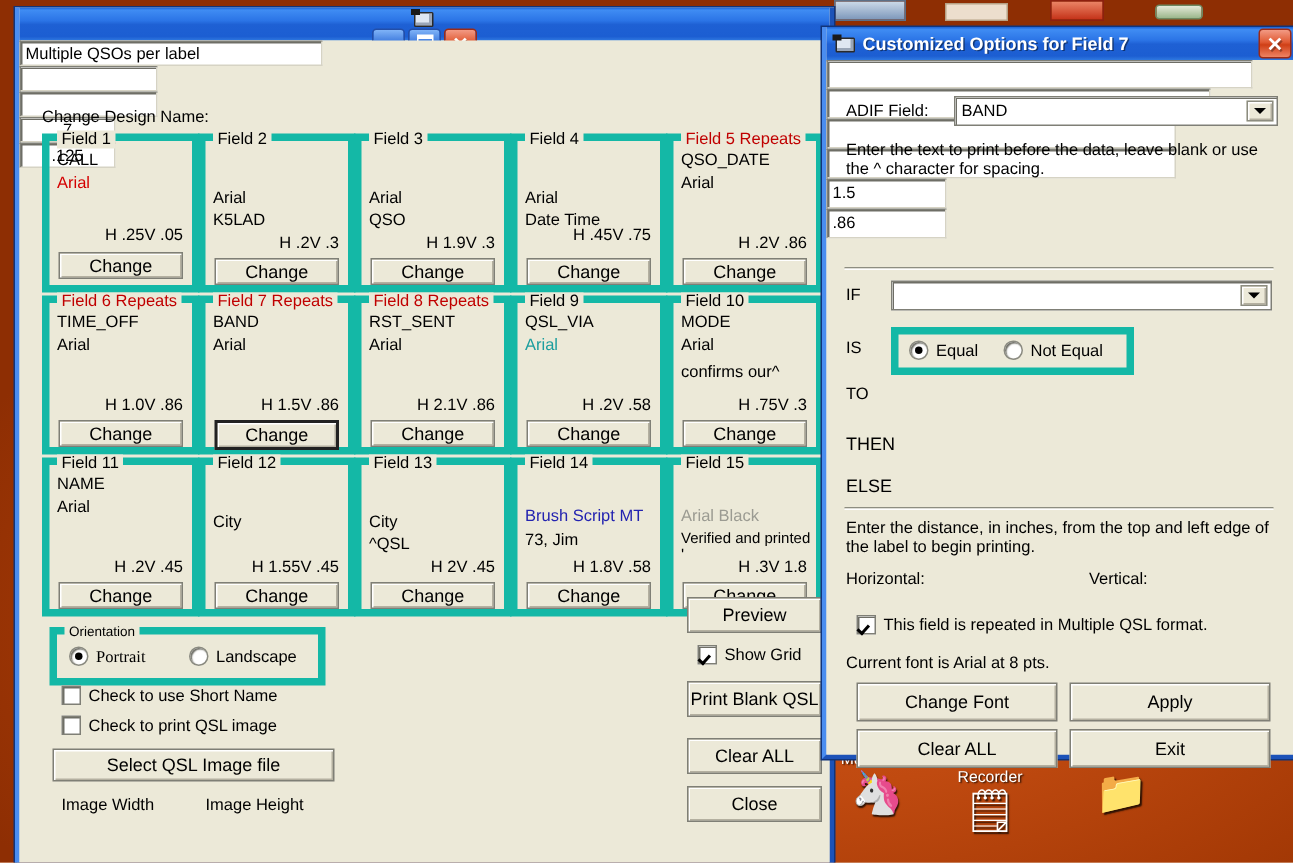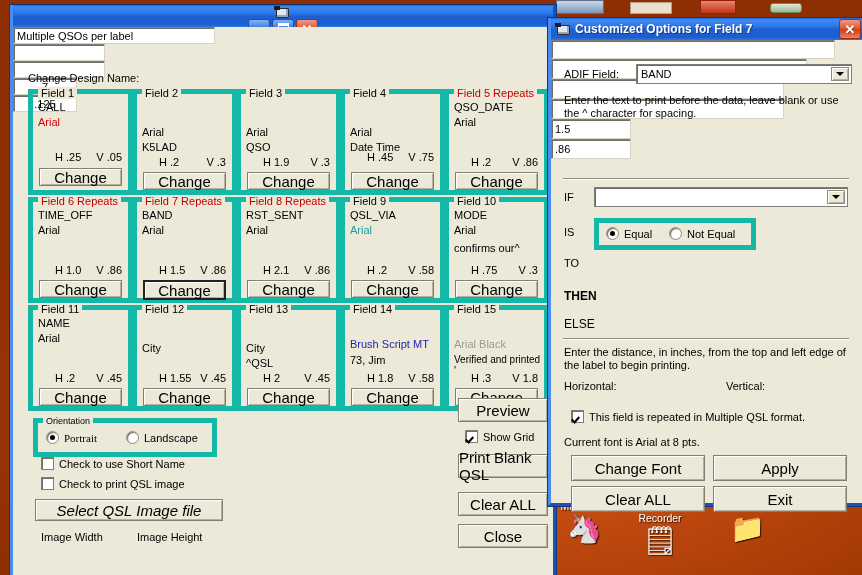--- a/index.html
+++ b/index.html
@@ -47,21 +47,21 @@
   .tb-btn .r{display:block;width:9px;height:8px;border:1.5px solid #fff;border-top-width:3px;}
   .tb-btn .x{font-size:13px;font-family:"Liberation Sans",sans-serif;
     text-shadow:1px 1px 0 rgba(0,0,0,.3);}
 
   .grp{position:absolute;border:5px solid #14b8a6;background:transparent;}
   .grp > .legend{position:absolute;top:-7px;left:5px;background:#ece9d8;padding:0 3px;
     font-size:11px;color:#000;white-space:nowrap;}
   .grp > .legend.red{color:#c00000;}
 
   .btn{
-    border:1px solid #7f7f76;background:#ece9d8;color:#000;font-size:15px;
+    border:1px solid #7f7f76;background:#ece9d8;color:#000;font-size:12px;
     font-family:"Liberation Sans",sans-serif;
     box-shadow:inset 1px 1px 0 #fff, inset -1px -1px 0 #b4b0a0;
     display:flex;align-items:center;justify-content:center;cursor:pointer;
     padding:0;text-align:left;
   }
   .btn.focus{border:2px solid #222;box-shadow:inset 1px 1px 0 #fff, inset -1px -1px 0 #b4b0a0;}
   .tfield{
     background:#fff;border:1px solid #7f7f76;border-right-color:#d6d3c4;border-bottom-color:#d6d3c4;
     box-shadow:inset 1px 1px 0 #6e6e66;
     font-size:11px;color:#000;display:flex;align-items:center;padding:0 3px;
@@ -90,21 +90,21 @@
 
   
   #mainwin{left:10px;top:5px;width:540px;height:570px;
     border:3px solid;border-color:#4a8df0 #1c52b8 #1c52b8 #4a8df0;border-top:none;
     box-shadow:0 0 0 1px #11347a;}
   #mainwin .titlebar{margin:-0px;flex-direction:column;}
   #mainwin .body{position:absolute;left:0;right:0;top:22px;bottom:0;background:#ece9d8;}
 
   .fbox{position:absolute;width:95px;height:96px;}
   .fbox .ftext{position:absolute;left:5px;font-size:11px;white-space:nowrap;}
-  .fbox .fhv{position:absolute;left:16px;right:0;display:flex;justify-content:space-between;
+  .fbox .fhv{position:absolute;left:0;right:0;display:flex;justify-content:flex-end;
     font-size:11px;padding:0 6px;box-sizing:border-box;}
   .fbox .fbtn{position:absolute;left:6px;right:6px;height:16px;}
 
   
   #optwin{left:548px;top:18px;width:314px;height:485px;
     border:3px solid;border-color:#4a8df0 #1c52b8 #1c52b8 #4a8df0;border-top:none;
     box-shadow:0 0 0 1px #11347a;}
   #optwin .body{position:absolute;left:0;right:0;top:22px;bottom:0;background:#ece9d8;}
   .hr{position:absolute;height:0;border-top:1px solid #8d8d80;border-bottom:1px solid #fff;}
   .ptext{position:absolute;font-size:11px;color:#000;line-height:13px;}
@@ -334,21 +334,21 @@
 
     <span class="chk" style="left:28px;top:430px;">
       <i class="box"></i>
       <span>Check to use Short Name</span>
     </span>
     <span class="chk" style="left:28px;top:450px;">
       <i class="box"></i>
       <span>Check to print QSL image</span>
     </span>
 
-    <span class="btn" style="position:absolute;left:22px;top:472px;width:186px;height:20px;font-style:italic;">Select QSL Image file</span>
+    <span class="btn" style="position:absolute;left:22px;top:472px;width:186px;height:20px;">Select QSL Image file</span>
 
     <div class="lbl" style="left:28px;top:504px;">Image Width</div>
     <div class="lbl" style="left:124px;top:504px;">Image Height</div>
     <div class="tfield" style="left:22px;top:522px;width:84px;height:15px;"></div>
     <div class="tfield" style="left:118px;top:522px;width:84px;height:15px;"></div>
 
     <div class="tfield center" style="left:264px;top:548px;width:62px;height:15px;">7</div>
 
     <div class="tfield center" style="left:470px;top:548px;width:62px;height:15px;">.125</div>
 
@@ -402,21 +402,21 @@
       </span>
       <span class="rdo" style="left:70px;top:4px;">
         <i class="circ"></i>
         <span>Not Equal</span>
       </span>
     </div>
 
     <div class="lbl" style="left:13px;top:217px;">TO</div>
     <div class="tfield" style="left:43px;top:212px;width:248px;height:18px;"></div>
 
-    <div class="lbl" style="left:13px;top:249px;font-size:12px;font-weight:bold;">THEN</div>
+    <div class="lbl" style="left:13px;top:249px;font-size:12px;">THEN</div>
     <div class="tfield" style="left:66px;top:244px;width:225px;height:18px;"></div>
 
     <div class="lbl" style="left:13px;top:277px;font-size:12px;">ELSE</div>
     <div class="tfield" style="left:66px;top:272px;width:225px;height:18px;"></div>
 
     <div class="hr" style="left:12px;top:298px;width:286px;"></div>
 
     <div class="ptext" style="left:13px;top:306px;width:284px;">Enter the distance, in inches, from the top and left edge of the label to begin printing.</div>
 
     <div class="lbl" style="left:13px;top:340px;">Horizontal:</div>

